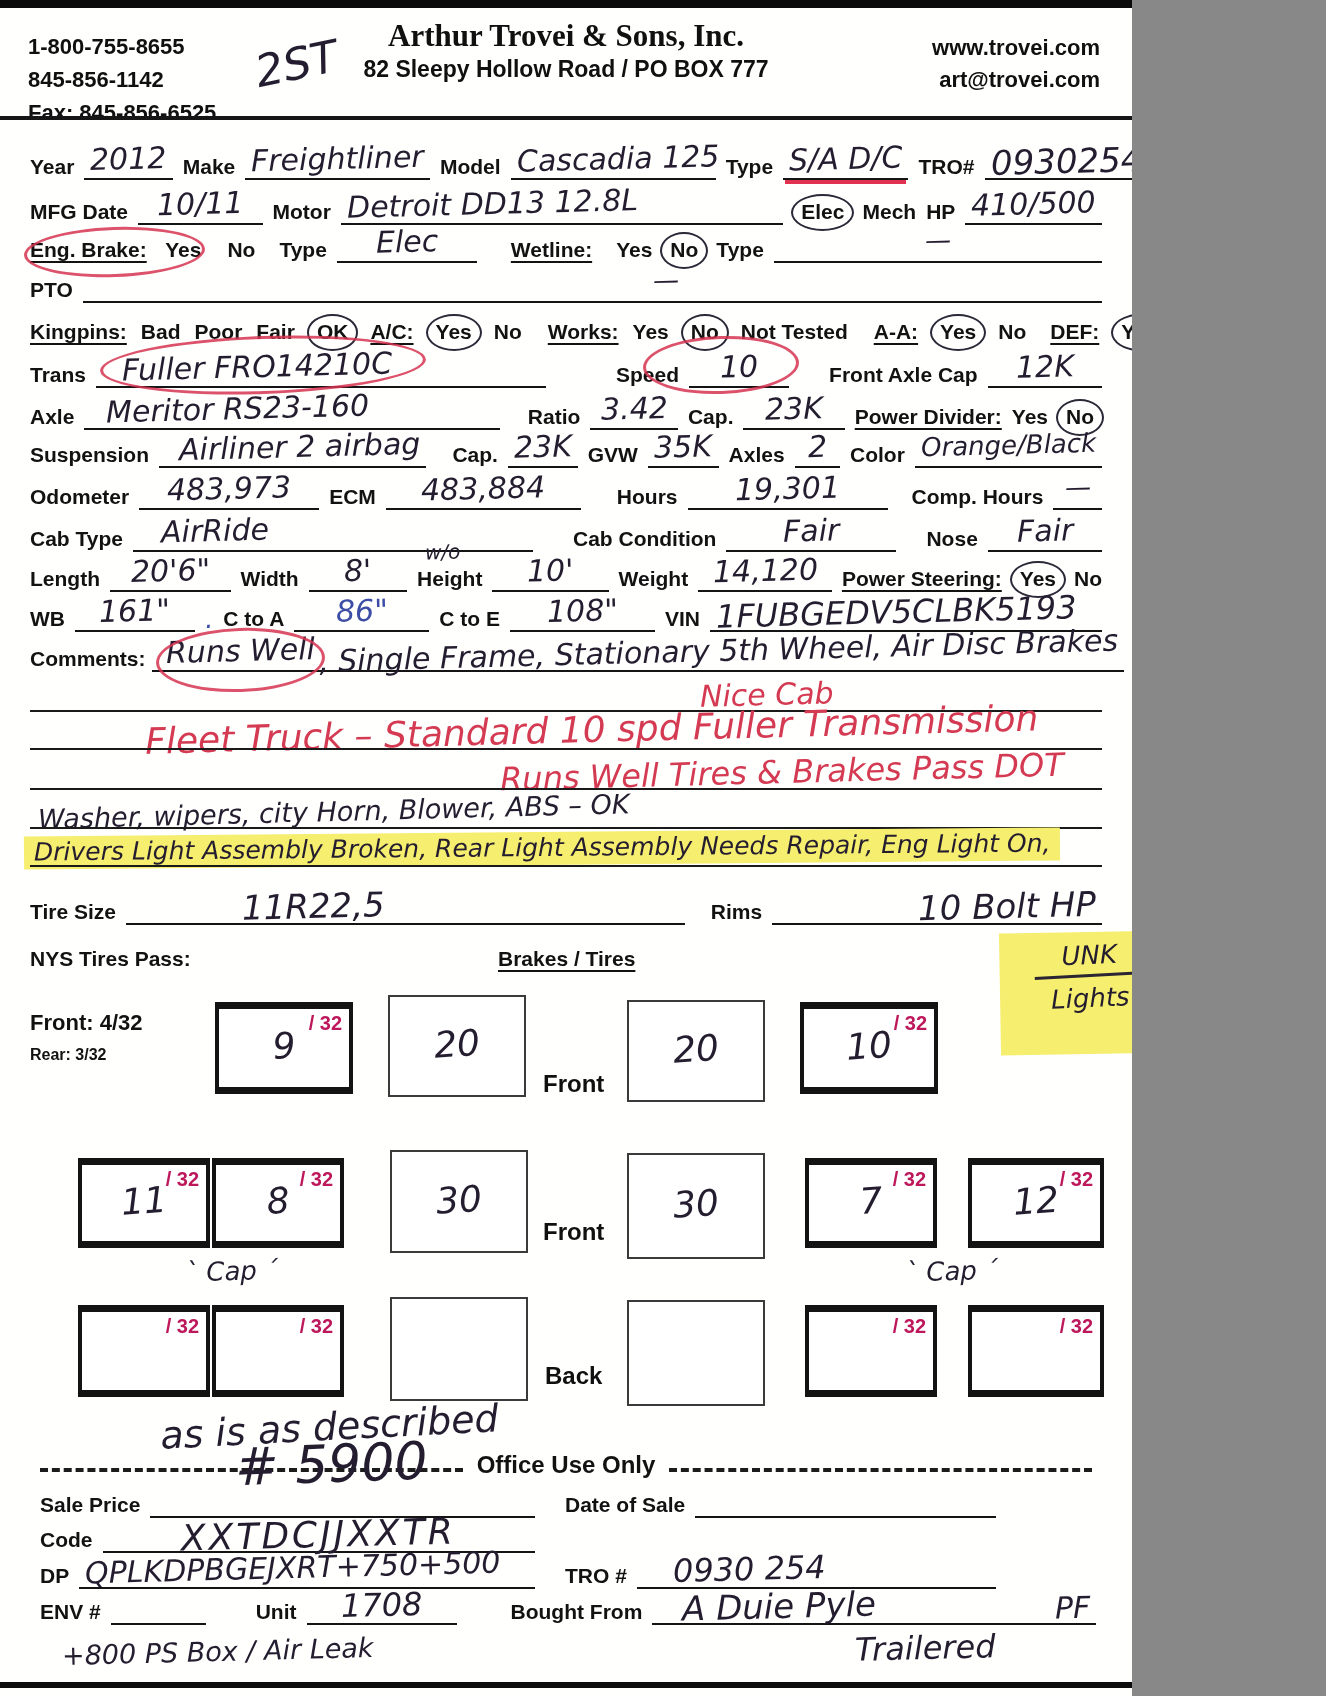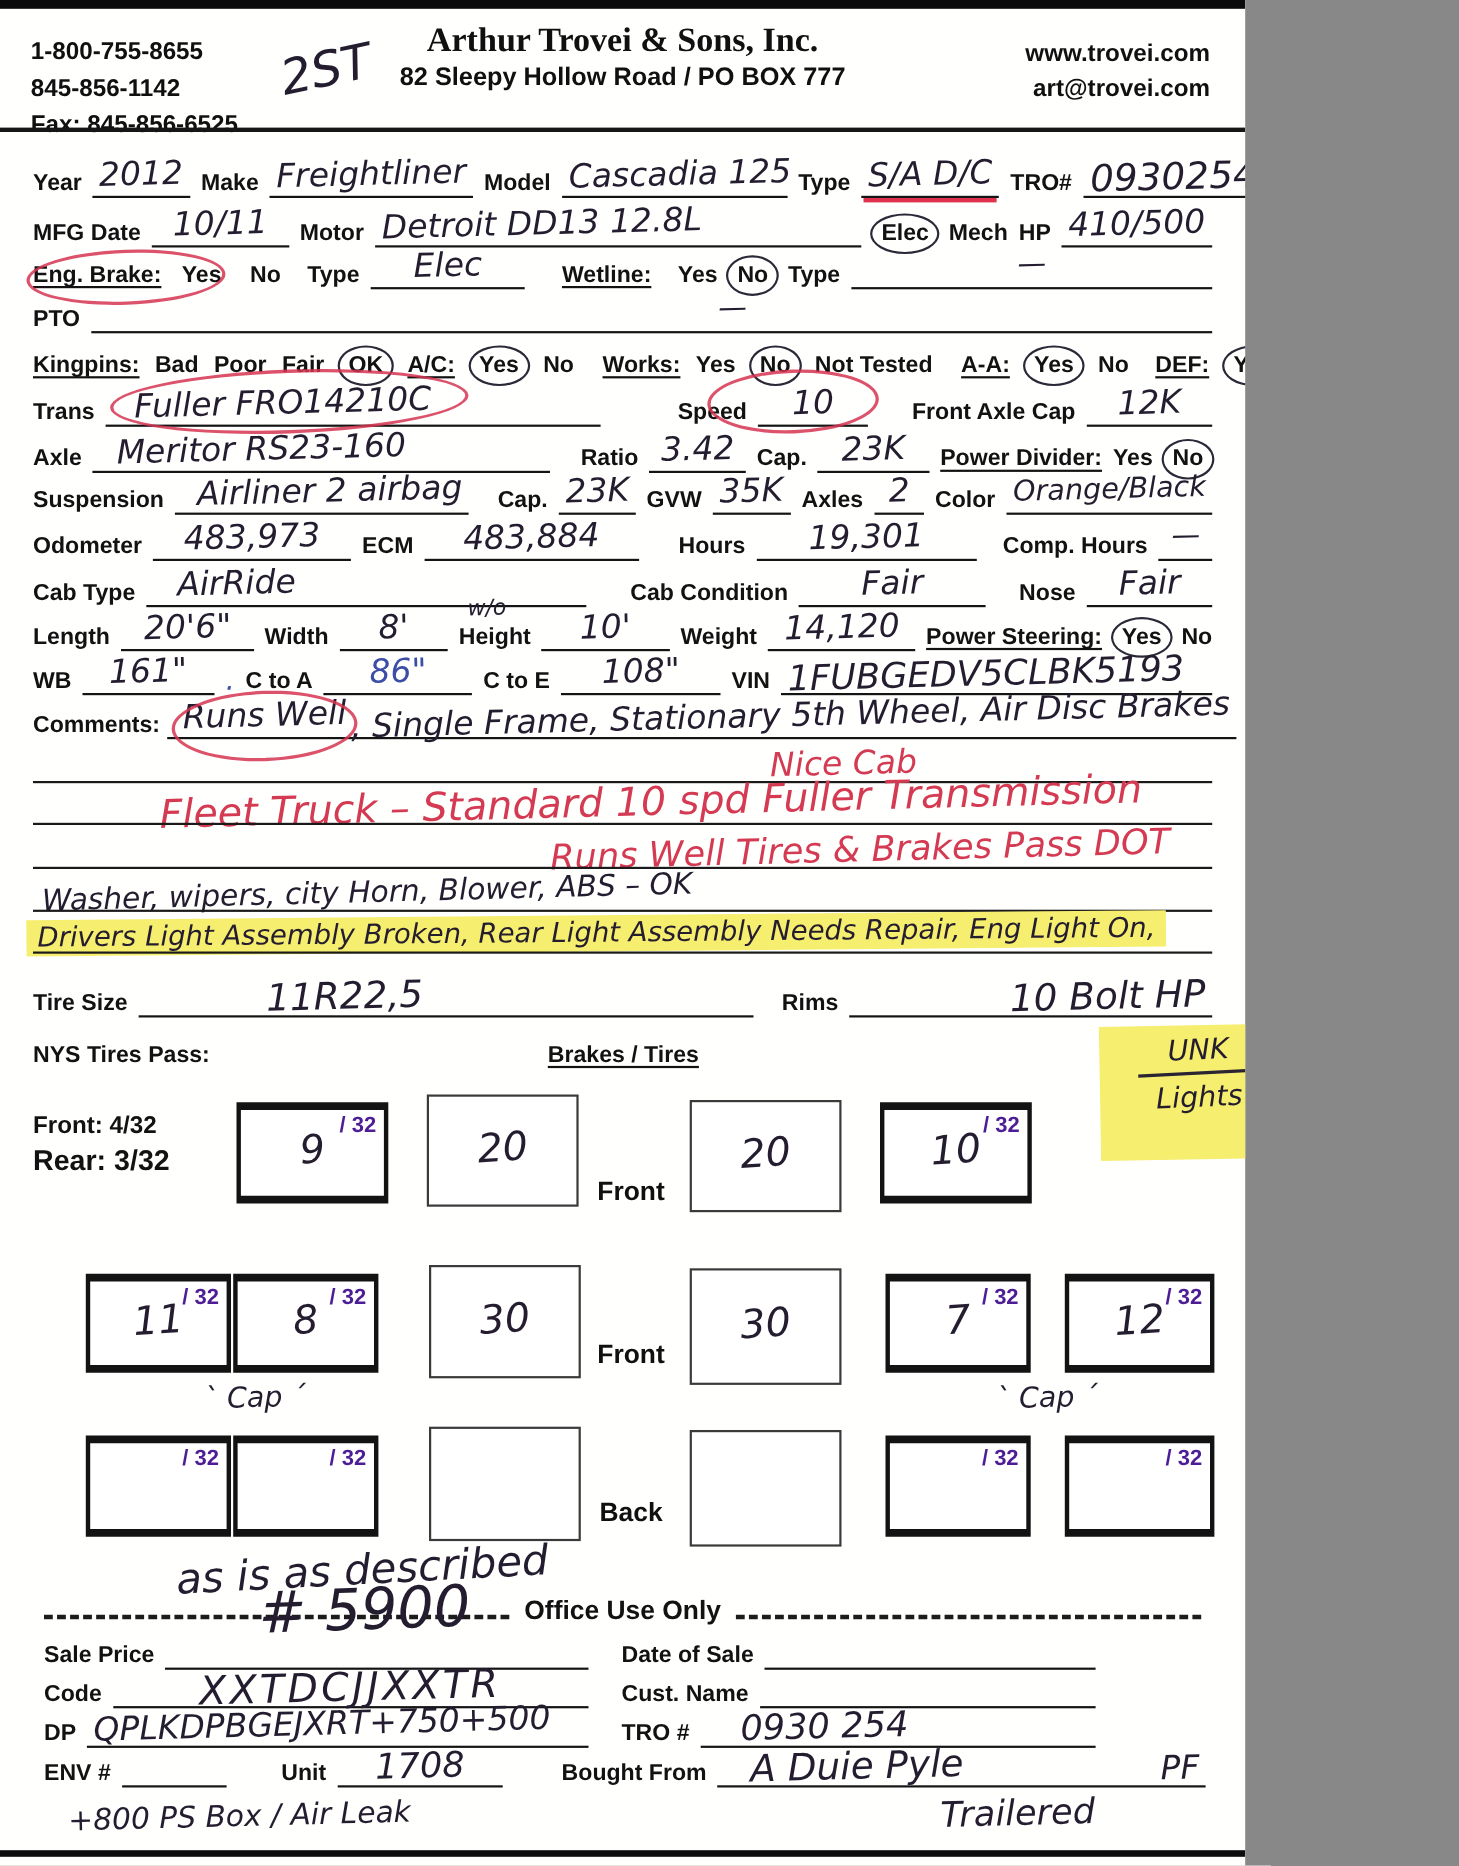--- a/index.html
+++ b/index.html
@@ -17,21 +17,21 @@
   .big { font-size:30px; }
   .oval { display:inline-block; border:2.6px solid #2c2838; border-radius:50%; padding:3px 8px 4px; margin:0 -2px -6px; }
   .redoval { position:absolute; left:-10px; right:-10px; top:-16px; bottom:-8px; border:3.4px solid rgba(214,52,80,.85); border-radius:50%; transform:rotate(-2deg); pointer-events:none; }
   .redunder { box-shadow:0 6px 0 -2px #e0324e; }
   .cline { position:absolute; left:30px; right:30px; border-bottom:2.4px solid #1a1a1a; }
   .hl { background:#f6ee6e; padding:3px 10px 5px; }
   .tbox { position:absolute; background:#fff; }
   .thick { border:4px solid #131313; border-top-width:7px; border-bottom-width:7px; }
   .thin  { border:2.2px solid #3a3a3a; }
   .tval { position:absolute; left:0; right:0; top:50%; transform:translateY(-55%) rotate(-4deg); text-align:center; font-size:36px; }
-  .t32  { position:absolute; top:3px; right:7px; font-weight:700; font-size:20px; color:#4c1d95; font-family:"Liberation Sans",sans-serif; }
+  .t32  { position:absolute; top:3px; right:7px; font-weight:700; font-size:20px; color:#be185d; font-family:"Liberation Sans",sans-serif; }
   .axlbl { position:absolute; font-weight:700; font-size:24px; }
   .dash { flex:1 1 auto; border-bottom:4px dashed #1c1c1c; height:14px; }
   .ofc-left  { position:absolute; left:40px;  width:495px; height:40px; display:flex; align-items:flex-end; gap:10px; }
   .ofc-right { position:absolute; left:565px; right:136px; height:40px; display:flex; align-items:flex-end; gap:10px; }
 </style>
 </head>
 <body>
 
 <div class="page">
 
@@ -241,21 +241,21 @@
   <div class="abs lbl" style="left:30px;top:946px;">NYS Tires Pass:</div>
   <div class="abs lbl ul" style="left:498px;top:946px;">Brakes / Tires</div>
 
   <div class="abs" style="left:1000px;top:932px;width:180px;height:122px;background:#f6ee6e;transform:rotate(-1deg);text-align:center;">
     <div class="hw" style="font-size:26px;margin-top:10px;">UNK</div>
     <div style="width:110px;height:3px;background:#2a2433;margin:6px auto 8px;transform:rotate(-2deg);"></div>
     <div class="hw" style="font-size:26px;">Lights</div>
   </div>
 
   <div class="abs lbl" style="left:30px;top:1010px;font-size:22px;">Front:  4/32</div>
-  <div class="abs lbl" style="left:30px;top:1042px;font-size:26px;">Rear:   3/32</div>
+  <div class="abs lbl" style="left:30px;top:1042px;font-size:16px;">Rear:   3/32</div>
 
   <div class="tbox thick" style="left:215px;top:1002px;width:138px;height:92px;">
     <span class="t32">/ 32</span>
     <span class="tval hw">9</span>
   </div>
   <div class="tbox thin" style="left:388px;top:995px;width:138px;height:102px;">
     <span class="tval hw">20</span>
   </div>
   <div class="axlbl" style="left:543px;top:1070px;">Front</div>
   <div class="tbox thin" style="left:627px;top:1000px;width:138px;height:102px;">
@@ -329,24 +329,20 @@
     <span class="blank fill"></span>
   </div>
   <div style="top:1478px;" class="ofc-right">
     <span class="lbl">Date of Sale</span>
     <span class="blank fill"><span class="hw"></span></span>
   </div>
 
   <div style="top:1513px;" class="ofc-left">
     <span class="lbl">Code</span>
     <span class="blank fill"><span class="hw" style="font-size:36px;letter-spacing:3px;">XXTDCJJXXTR</span></span>
-  </div>
-  <div style="top:1513px;" class="ofc-right">
-    <span class="lbl">Cust. Name</span>
-    <span class="blank fill"><span class="hw"></span></span>
   </div>
 
   <div style="top:1549px;" class="ofc-left">
     <span class="lbl">DP</span>
     <span class="blank fill" style="text-align:left;"><span class="hw" style="font-size:30px;">QPLKDPBGEJXRT+750+500</span></span>
   </div>
   <div style="top:1549px;" class="ofc-right">
     <span class="lbl">TRO #</span>
     <span class="blank fill" style="text-align:left;"><span class="hw" style="font-size:32px;margin-left:30px;">0930 254</span></span>
   </div>

